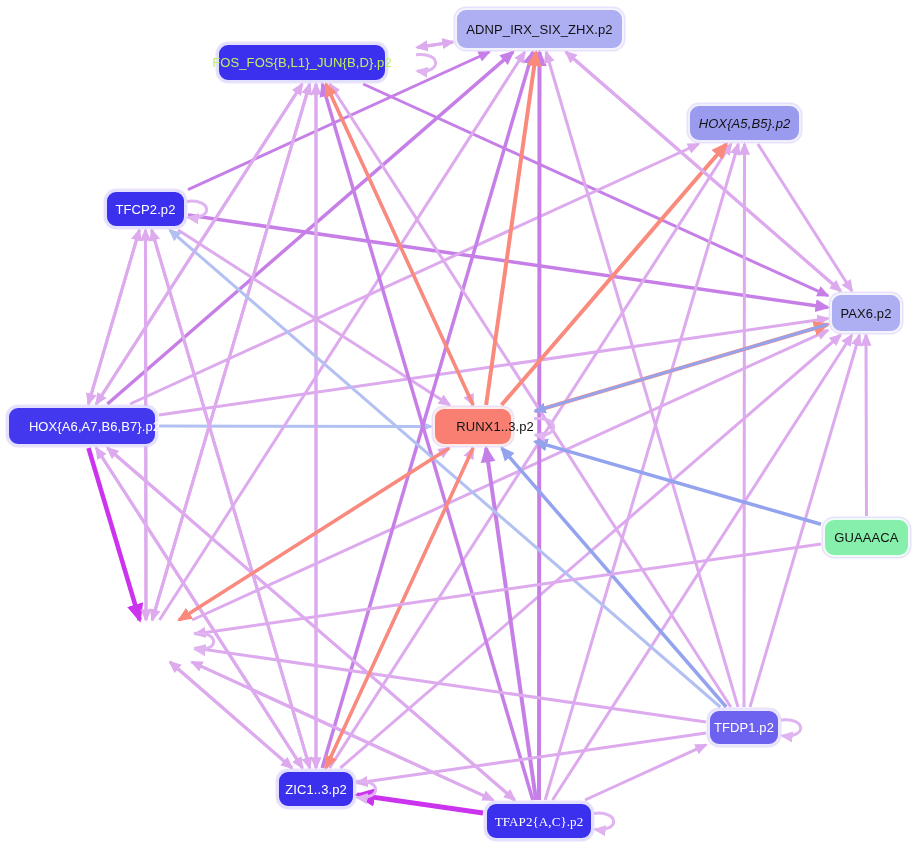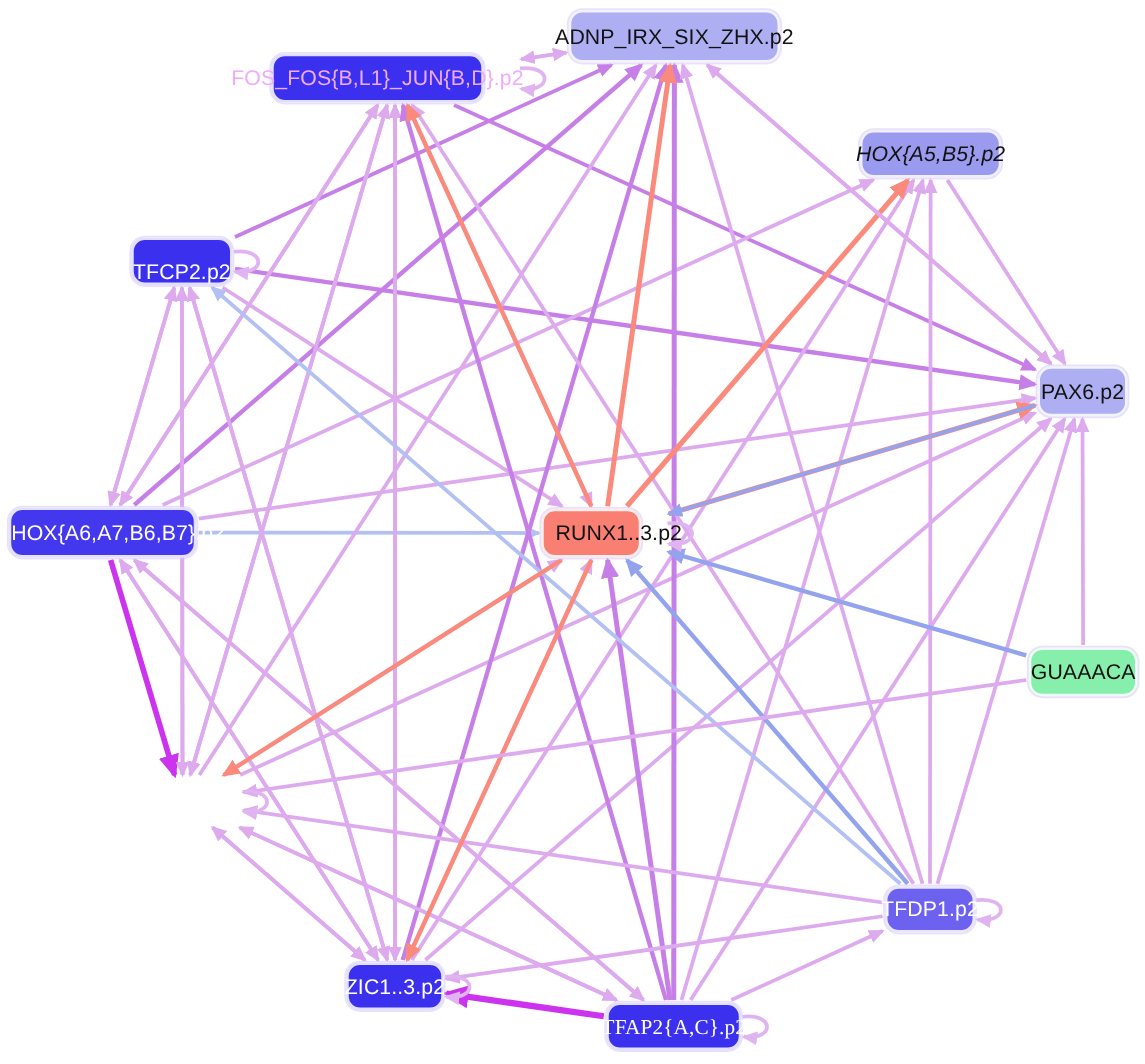--- a/index.html
+++ b/index.html
@@ -33,21 +33,21 @@
     height: 851px;
   }
   .node {
     position: absolute;
     box-sizing: border-box;
     display: flex;
     align-items: center;
     justify-content: center;
     border-radius: 11px;
     white-space: nowrap;
-    font-size: 17px;
+    font-size: 13px;
     letter-spacing: 0.1px;
     text-align: center;
     border: 2px solid rgba(255,255,255,0.85);
     box-shadow: 0 0 0 1.5px rgba(215,200,250,0.55);
     cursor: pointer;
     user-select: none;
   }
   .node-label {
     pointer-events: none;
     line-height: 1;
@@ -154,27 +154,27 @@
       <path d="M 534 418.7 C 560 415.7, 560 438.08, 535 435.08" fill="none" stroke="#e0b4f0" stroke-width="3" marker-end="url(#ah-e0b4f0)"></path>
       <path d="M 194 633.4 C 220 630.4, 220 652.36, 195 649.36" fill="none" stroke="#e0b4f0" stroke-width="3" marker-end="url(#ah-e0b4f0)"></path>
       <path d="M 781 720.1 C 807 717.1, 807 738.64, 782 735.64" fill="none" stroke="#e0b4f0" stroke-width="3" marker-end="url(#ah-e0b4f0)"></path>
       <path d="M 356 781.4 C 382 778.4, 382 800.36, 357 797.36" fill="none" stroke="#e0b4f0" stroke-width="3" marker-end="url(#ah-e0b4f0)"></path>
       <path d="M 594 813.4 C 620 810.4, 620 832.36, 595 829.36" fill="none" stroke="#e0b4f0" stroke-width="3" marker-end="url(#ah-e0b4f0)"></path>
     </svg>
   <div id="node-layer">
       <div class="node" style="left: 455px; top: 8px; width: 169px; height: 42px; background: rgb(174, 174, 242); color: rgb(17, 17, 17);">
         <span class="node-label">ADNP_IRX_SIX_ZHX.p2</span>
       </div>
-      <div class="node" style="left: 217px; top: 43px; width: 170px; height: 39px; background: rgb(59, 48, 238); color: #f0abfc; align-items: center;">
+      <div class="node" style="left: 217px; top: 43px; width: 170px; height: 39px; background: rgb(59, 48, 238); color: #bef264; align-items: center;">
         <span class="node-label">FOS_FOS{B,L1}_JUN{B,D}.p2</span>
       </div>
       <div class="node" style="left: 688px; top: 104px; width: 113px; height: 38px; background: rgb(154, 154, 239); color: rgb(17, 17, 17); font-style: italic;">
         <span class="node-label">HOX{A5,B5}.p2</span>
       </div>
-      <div class="node" style="left: 105px; top: 190px; width: 81px; height: 38px; background: rgb(59, 48, 238); color: rgb(255, 255, 255); align-items: flex-end;">
+      <div class="node" style="left: 105px; top: 190px; width: 81px; height: 38px; background: rgb(59, 48, 238); color: rgb(255, 255, 255);">
         <span class="node-label">TFCP2.p2</span>
       </div>
       <div class="node" style="left: 830px; top: 293px; width: 72px; height: 40px; background: rgb(174, 174, 242); color: rgb(17, 17, 17);">
         <span class="node-label">PAX6.p2</span>
       </div>
       <div class="node" style="left: 7px; top: 406px; width: 150px; height: 40px; background: rgb(67, 56, 238); color: rgb(255, 255, 255); padding-left: 25px;">
         <span class="node-label">HOX{A6,A7,B6,B7}.p2</span>
       </div>
       <div class="node" style="left: 433px; top: 407px; width: 80px; height: 39px; background: rgb(249, 127, 114); color: rgb(17, 17, 17); padding-left: 44px;">
         <span class="node-label">RUNX1..3.p2</span>

